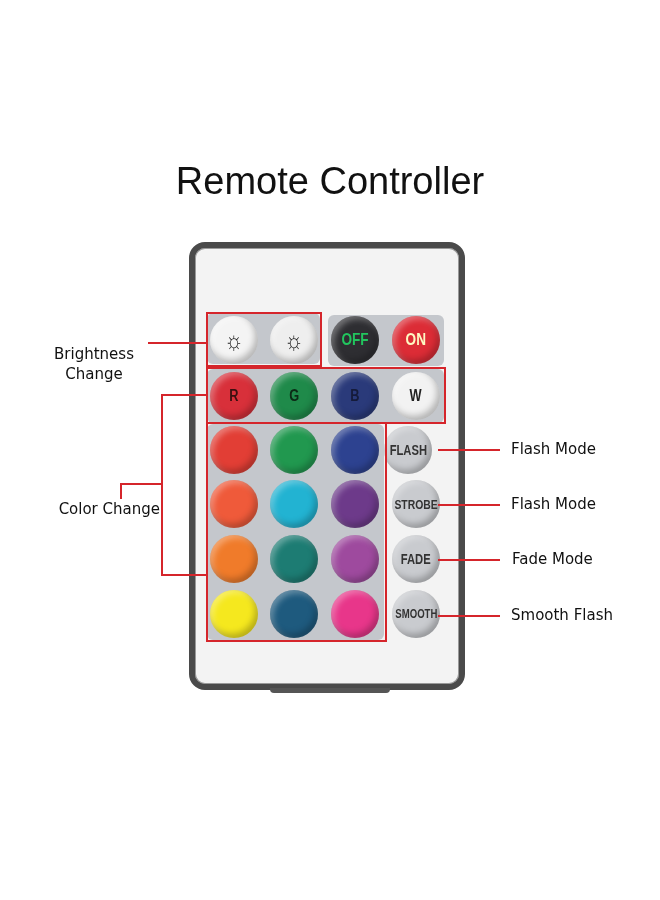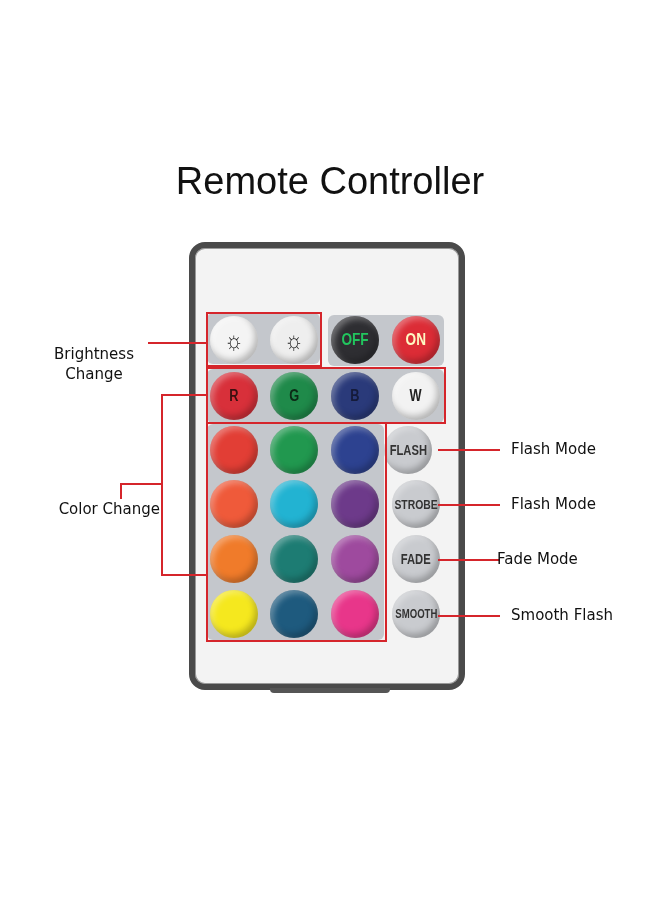--- a/index.html
+++ b/index.html
@@ -96,14 +96,14 @@
 <div class="line" style="left:438px;top:559px;width:62px;height:2px;"></div>
 <div class="line" style="left:438px;top:615px;width:62px;height:2px;"></div>
 
 <div class="label" style="left:40px;top:320px;width:108px;margin-top:24px;">
   <div>Brightness</div>
   <div>Change</div>
 </div>
 <div class="label" style="left:30px;top:499px;width:130px;text-align:right;">Color Change</div>
 <div class="label" style="left:511px;top:439px;text-align:left;">Flash Mode</div>
 <div class="label" style="left:511px;top:494px;text-align:left;">Flash Mode</div>
-<div class="label" style="left:497px;top:549px;text-align:left;">Fade Mode</div>
+<div class="label" style="left:512px;top:549px;text-align:left;">Fade Mode</div>
 <div class="label" style="left:511px;top:605px;text-align:left;">Smooth Flash</div>
 
 </body></html>

